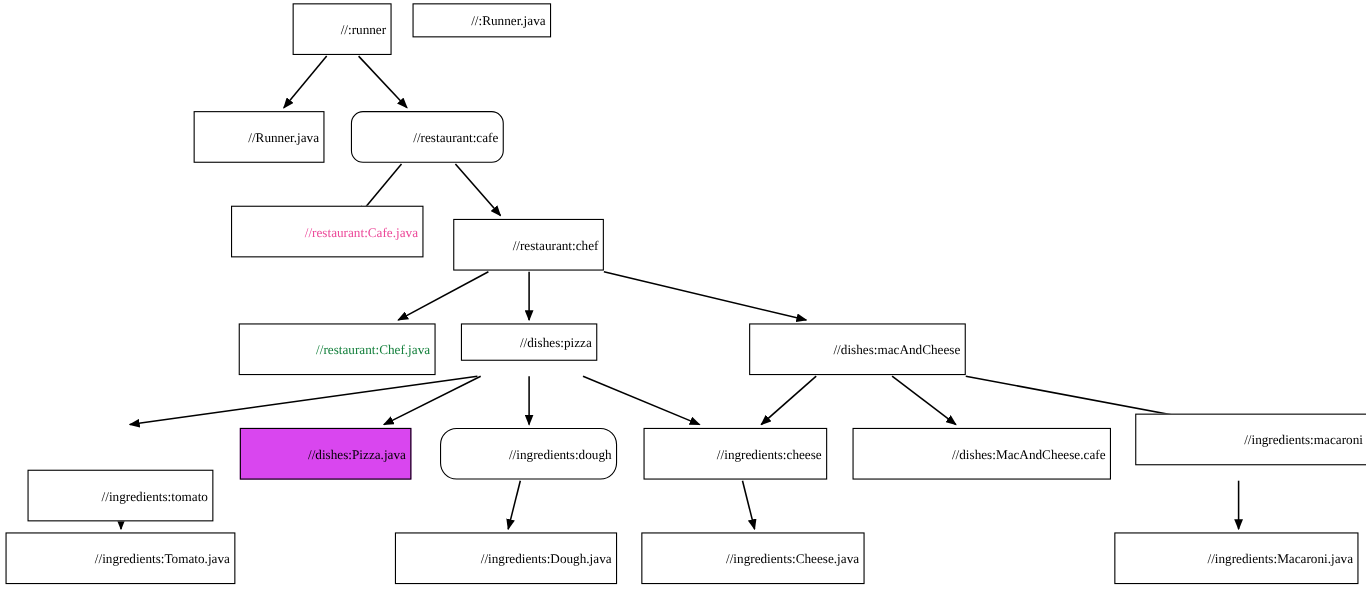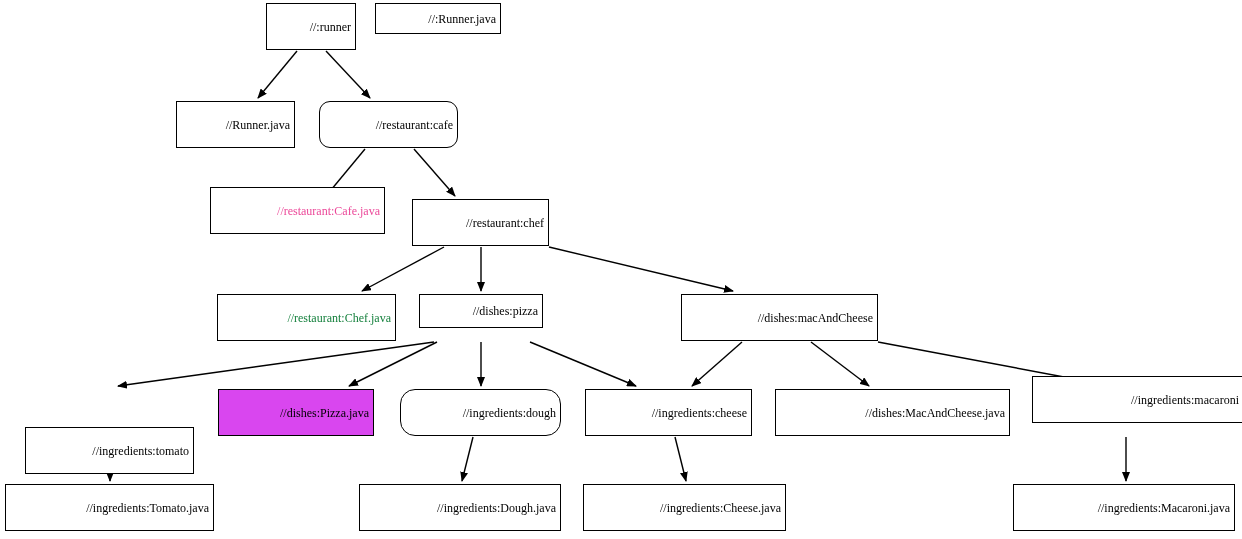--- a/index.html
+++ b/index.html
@@ -111,21 +111,21 @@
       <div class="graph-node" style="left: 218px; top: 389px; width: 156px; height: 47px; background: #d946ef; border-color: rgb(0, 0, 0); color: rgb(0, 0, 0);">
         <span class="node-label">//dishes:Pizza.java</span>
       </div>
       <div class="graph-node" style="left: 400px; top: 389px; width: 161px; height: 47px; background: rgb(255, 255, 255); border-color: rgb(0, 0, 0); color: rgb(0, 0, 0); border-radius: 15px;">
         <span class="node-label">//ingredients:dough</span>
       </div>
       <div class="graph-node" style="left: 585px; top: 389px; width: 167px; height: 47px; background: rgb(255, 255, 255); border-color: rgb(0, 0, 0); color: rgb(0, 0, 0);">
         <span class="node-label">//ingredients:cheese</span>
       </div>
       <div class="graph-node" style="left: 775px; top: 389px; width: 235px; height: 47px; background: rgb(255, 255, 255); border-color: rgb(0, 0, 0); color: rgb(0, 0, 0);">
-        <span class="node-label">//dishes:MacAndCheese.java</span>
+        <span class="node-label">//dishes:MacAndCheese.cafe</span>
       </div>
       <div class="graph-node" style="left: 1032px; top: 376px; width: 212px; height: 47px; background: rgb(255, 255, 255); border-color: rgb(0, 0, 0); color: rgb(0, 0, 0);">
         <span class="node-label">//ingredients:macaroni</span>
       </div>
       <div class="graph-node" style="left: 5px; top: 484px; width: 209px; height: 47px; background: rgb(255, 255, 255); border-color: rgb(0, 0, 0); color: rgb(0, 0, 0);">
         <span class="node-label">//ingredients:Tomato.java</span>
       </div>
       <div class="graph-node" style="left: 359px; top: 484px; width: 202px; height: 47px; background: rgb(255, 255, 255); border-color: rgb(0, 0, 0); color: rgb(0, 0, 0);">
         <span class="node-label">//ingredients:Dough.java</span>
       </div>

